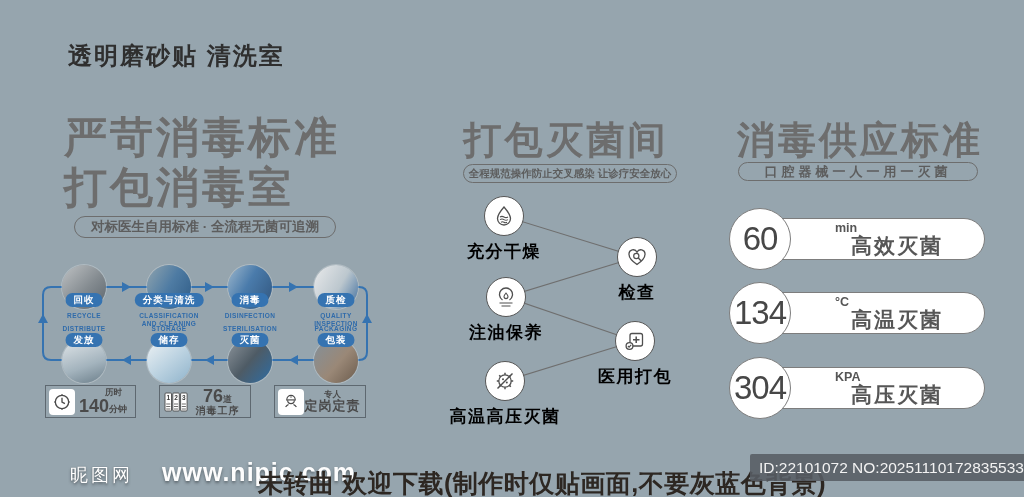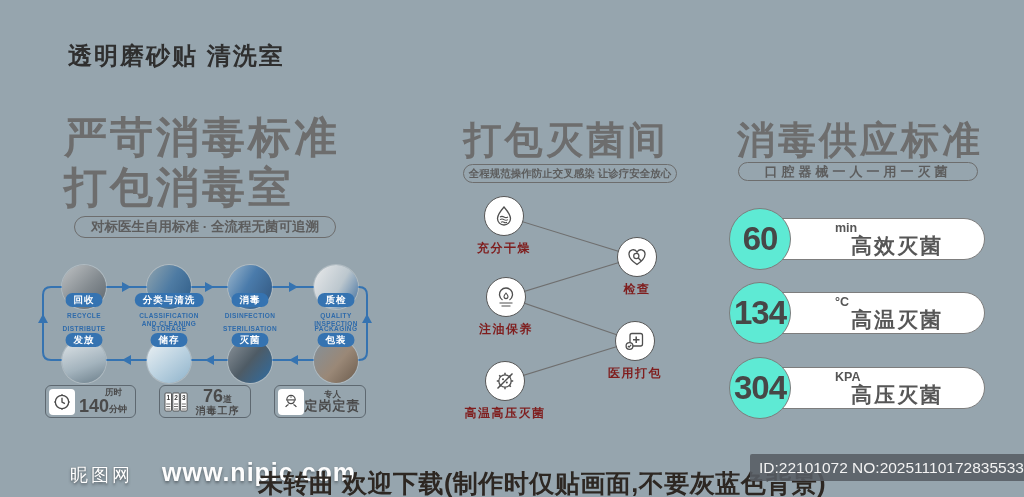--- a/index.html
+++ b/index.html
@@ -40,48 +40,48 @@
     line-height:14px; height:14px; padding:0 8px; border-radius:7px; white-space:nowrap;
     transform:translateX(-50%); z-index:3; letter-spacing:1px;
   }
   .step-cap {
     position:absolute; width:74px; transform:translateX(-50%); text-align:center;
     font-size:6.5px; line-height:1.25; font-weight:bold; color:#2f6bab; letter-spacing:.4px; z-index:2;
   }
 
   
   .info-box {
-    position:absolute; top:385px; height:33px; border:1.2px solid #5e6870; border-radius:6px;
+    position:absolute; top:385px; height:33px; border:1.2px solid #5e6870; border-radius:0;
     display:flex; align-items:center; padding:0 4px 0 3px;
   }
   .icon-tile { width:26px; height:26px; background:#fff; border-radius:4px; display:flex; align-items:center; justify-content:center; flex:none; }
   .icon-tile.bare { background:transparent; }
   .info-text { flex:1; text-align:center; color:#4a4a4a; line-height:1.05; }
   .t-small { font-size:8.5px; font-weight:bold; display:block; }
   .t-big { font-size:18px; font-weight:bold; }
   .t-suffix { font-size:9px; font-weight:bold; }
   .t-line2 { font-size:10px; font-weight:bold; display:block; letter-spacing:1px; }
   .t-line2.big { font-size:13px; }
 
   
   .node {
     position:absolute; width:40px; height:40px; border-radius:50%;
     background:#fff; border:1.3px solid #565656; display:flex; align-items:center; justify-content:center; z-index:2;
   }
   .node-label {
     position:absolute; transform:translateX(-50%); white-space:nowrap; text-align:center;
-    font-size:12px; font-weight:bold; color:#7f1d1d; letter-spacing:1.5px; z-index:2;
+    font-size:17px; font-weight:bold; color:#000000; letter-spacing:1.5px; z-index:2;
   }
 
   
   .stat-circle {
     position:absolute; left:729px; width:62px; height:62px; border-radius:50%;
-    background:#5eead4; border:1.3px solid #7d7d7d; z-index:2;
+    background:#ffffff; border:1.3px solid #7d7d7d; z-index:2;
     display:flex; align-items:center; justify-content:center;
-    font-size:33px; font-weight:bold; color:#474747; letter-spacing:-1px;
+    font-size:33px; font-weight:normal; color:#474747; letter-spacing:-1px;
   }
   .stat-pill {
     position:absolute; left:752px; width:233px; height:42px; border-radius:21px;
     background:#fff; border:1.3px solid #7d7d7d; z-index:1;
     display:flex; flex-direction:column; justify-content:center; padding-left:82px;
   }
   .stat-unit { font-size:12.5px; font-weight:bold; color:#565656; line-height:13px; }
   .stat-label { font-size:21px; font-weight:bold; color:#565656; line-height:22px; letter-spacing:2px;margin-left:16px; }
 
   

